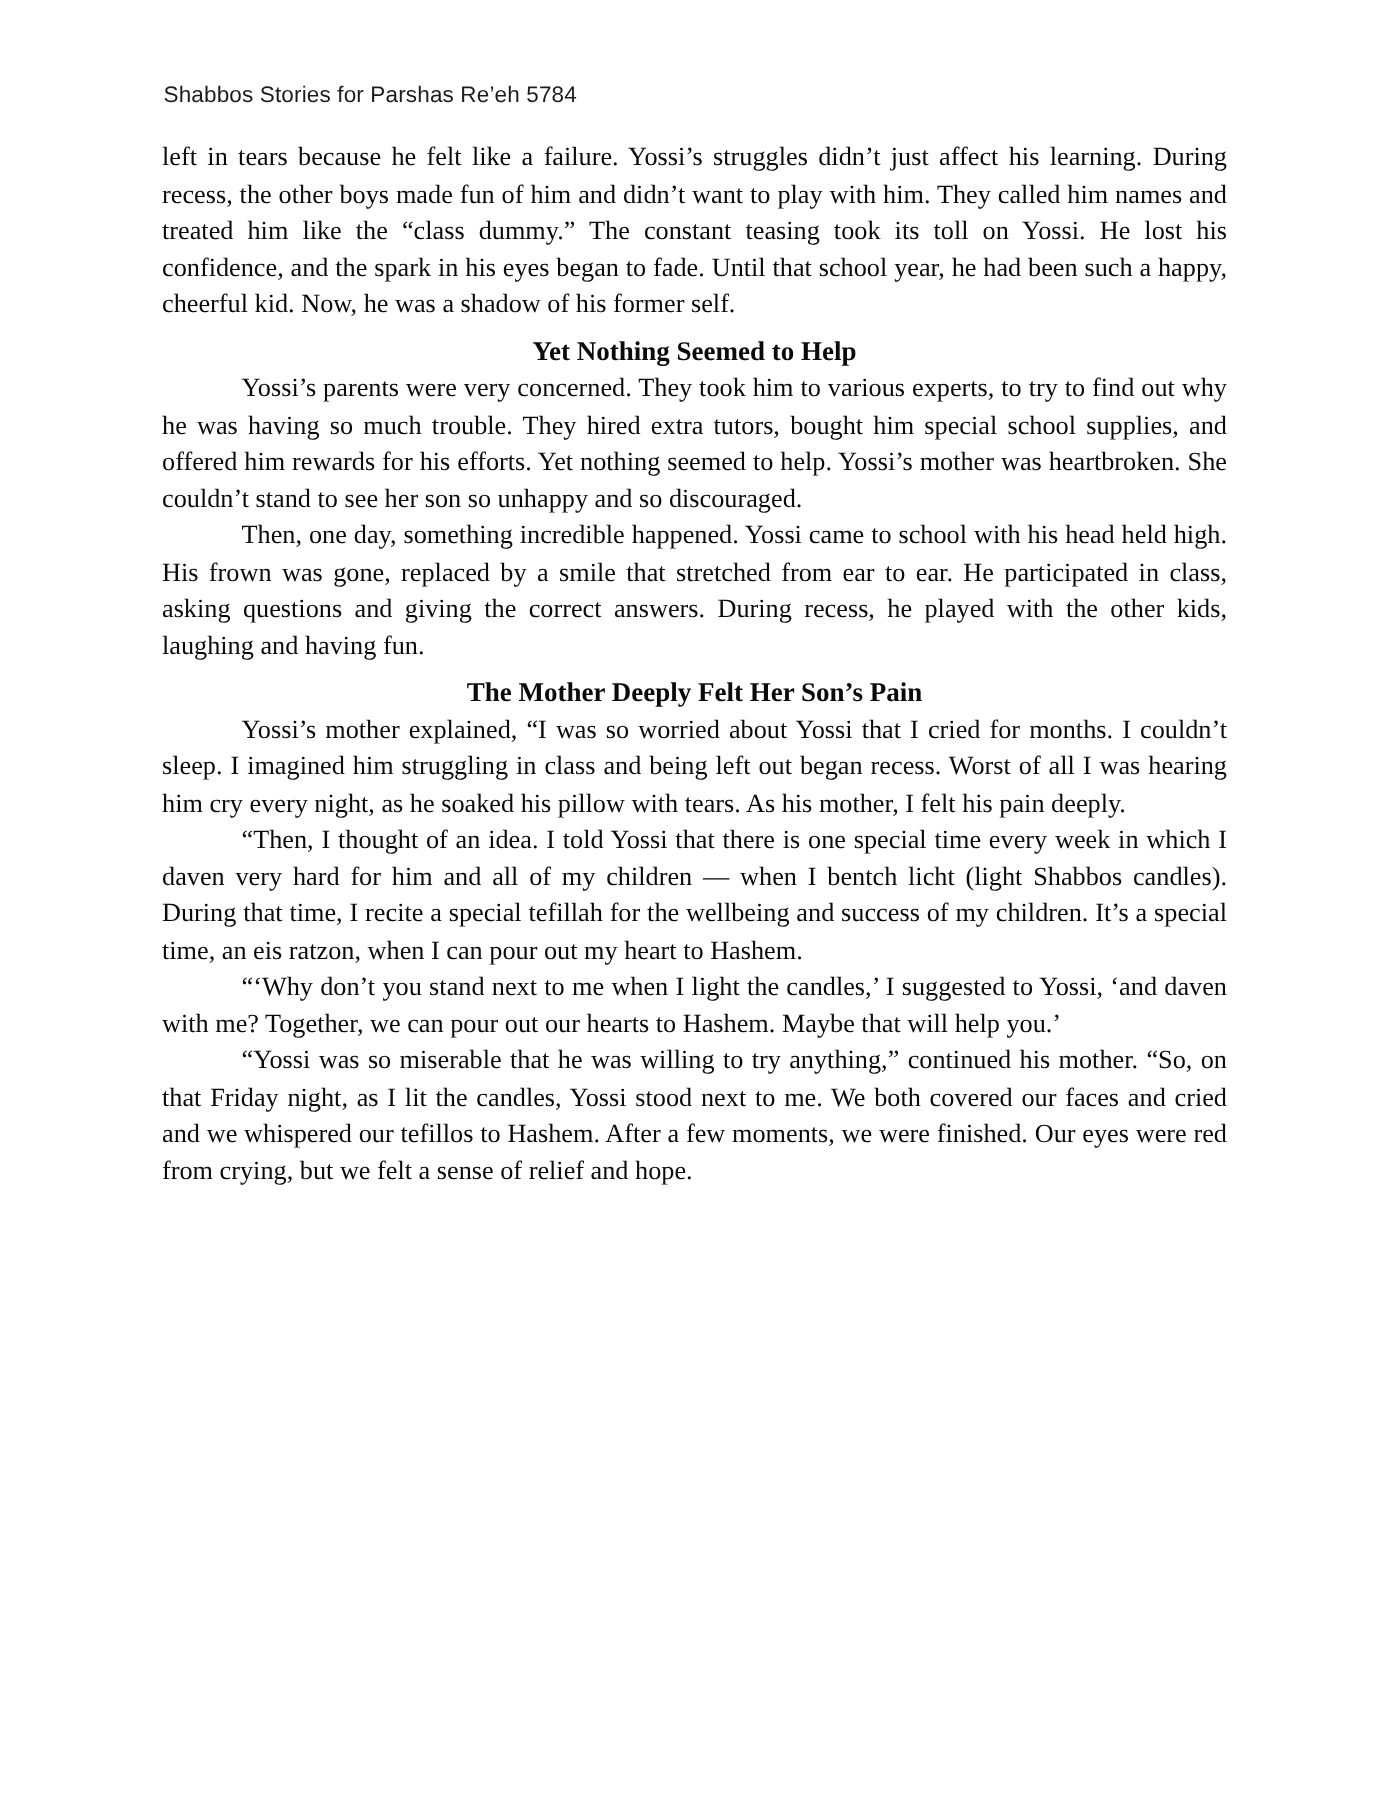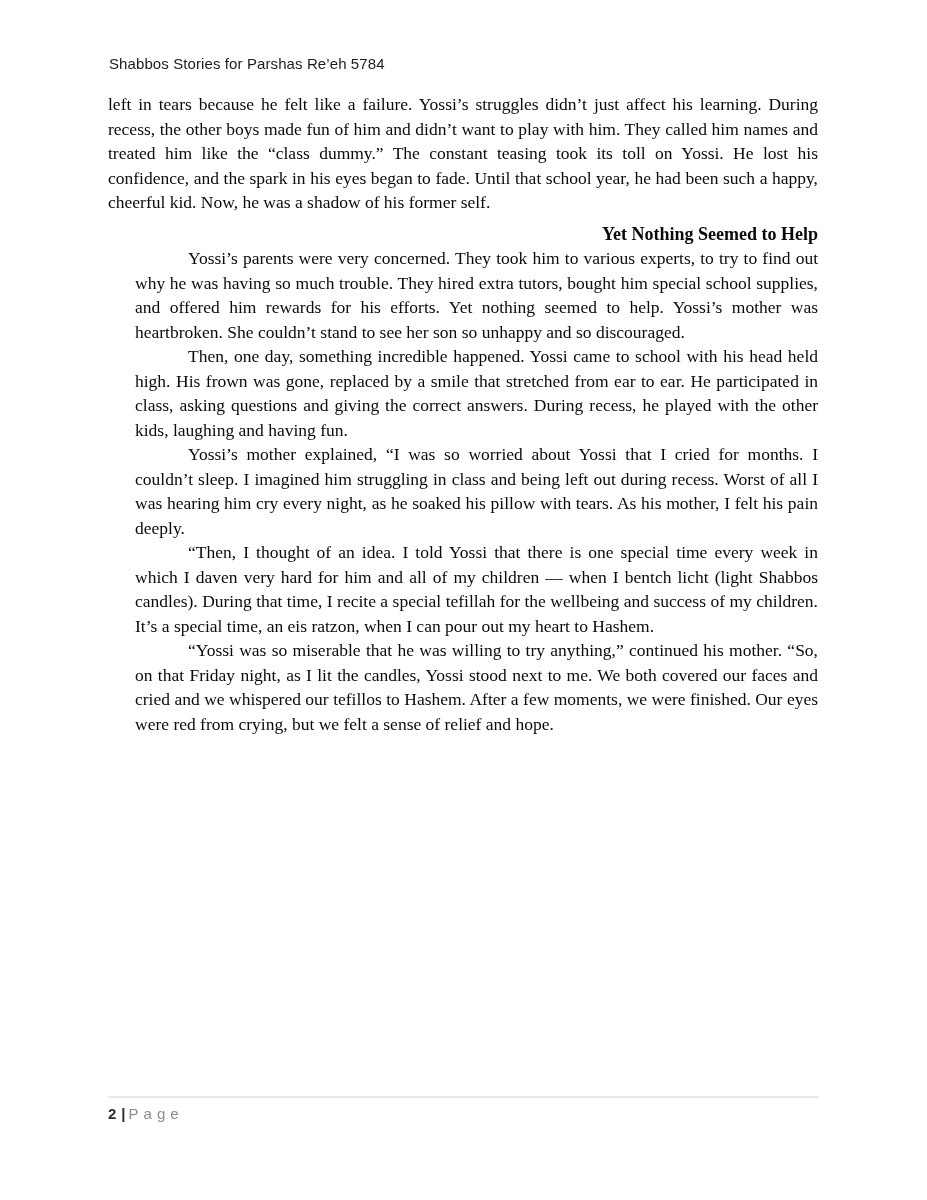--- a/index.html
+++ b/index.html
@@ -32,28 +32,27 @@
     font-size: 17.5px;
     line-height: 24.5px;
     color: #0a0a0a;
     text-align: justify;
   }
   .doc-body p {
     margin: 0;
   }
   .doc-body p.indent {
     text-indent: 53px;
-    margin-left: 27px;
   }
   .doc-body h2.section-heading {
     margin: 7px 0 0 0;
     font-family: "Liberation Serif", "DejaVu Serif", serif;
     font-size: 18px;
     font-weight: bold;
-    text-align: right;
+    text-align: center;
     line-height: 24.5px;
     color: #0a0a0a;
   }
   .doc-footer {
     position: absolute;
     left: 108px;
     top: 1096px;
     width: 711px;
     border-top: 2px solid #e9e9e9;
     padding-top: 7px;
@@ -79,22 +78,21 @@
 
 <div class="page">
 
   <div class="doc-header">Shabbos Stories for Parshas Re’eh 5784</div>
 
   <div class="doc-body">
     <p class="no-indent">left in tears because he felt like a failure. Yossi’s struggles didn’t just affect his learning. During recess, the other boys made fun of him and didn’t want to play with him. They called him names and treated him like the “class dummy.” The constant teasing took its toll on Yossi. He lost his confidence, and the spark in his eyes began to fade. Until that school year, he had been such a happy, cheerful kid. Now, he was a shadow of his former self.</p>
     <h2 class="section-heading">Yet Nothing Seemed to Help</h2>
     <p class="indent">Yossi’s parents were very concerned. They took him to various experts, to try to find out why he was having so much trouble. They hired extra tutors, bought him special school supplies, and offered him rewards for his efforts.  Yet nothing seemed to help. Yossi’s mother was heartbroken. She couldn’t stand to see her son so unhappy and so discouraged.</p>
     <p class="indent">Then, one day, something incredible happened. Yossi came to school with his head held high. His frown was gone, replaced by a smile that stretched from ear to ear.  He participated in class, asking questions and giving the correct answers. During recess, he played with the other kids, laughing and having fun.</p>
-    <p class="indent">Yossi’s mother explained, “I was so worried about Yossi that I cried for months. I couldn’t sleep. I imagined him struggling in class and being left out during recess. Worst of all I was hearing him cry every night, as he soaked his pillow with tears. As his mother, I felt his pain deeply.</p>
+    <h2 class="section-heading">The Mother Deeply Felt Her Son’s Pain</h2>
+    <p class="indent">Yossi’s mother explained, “I was so worried about Yossi that I cried for months. I couldn’t sleep. I imagined him struggling in class and being left out began recess. Worst of all I was hearing him cry every night, as he soaked his pillow with tears. As his mother, I felt his pain deeply.</p>
     <p class="indent">“Then, I thought of an idea. I told Yossi that there is one special time every week in which I daven very hard for him and all of my children — when I bentch licht (light Shabbos candles). During that time, I recite a special tefillah for the wellbeing and success of my children. It’s a special time, an eis ratzon, when I can pour out my heart to Hashem.</p>
+    <p class="indent">“‘Why don’t you stand next to me when I light the candles,’ I suggested to Yossi, ‘and daven with me? Together, we can pour out our hearts to Hashem. Maybe that will help you.’</p>
     <p class="indent">“Yossi was so miserable that he was willing to try anything,” continued his mother. “So, on that Friday night, as I lit the candles, Yossi stood next to me. We both covered our faces and cried and we whispered our tefillos to Hashem. After a few moments, we were finished. Our eyes were red from crying, but we felt a sense of relief and hope.</p>
   </div>
 
-  <div class="doc-footer">
-    <span class="page-num">2</span><span class="sep">|</span><span class="page-label">Page</span>
-  </div>
 
 </div>
 
 </body></html>

